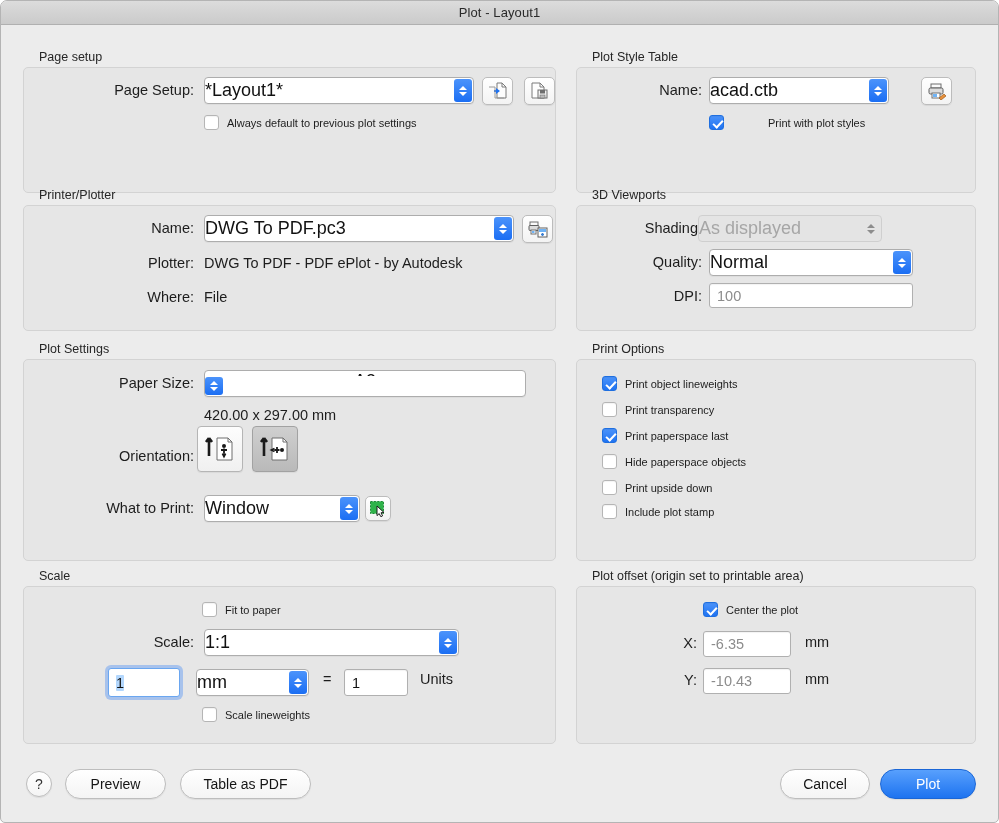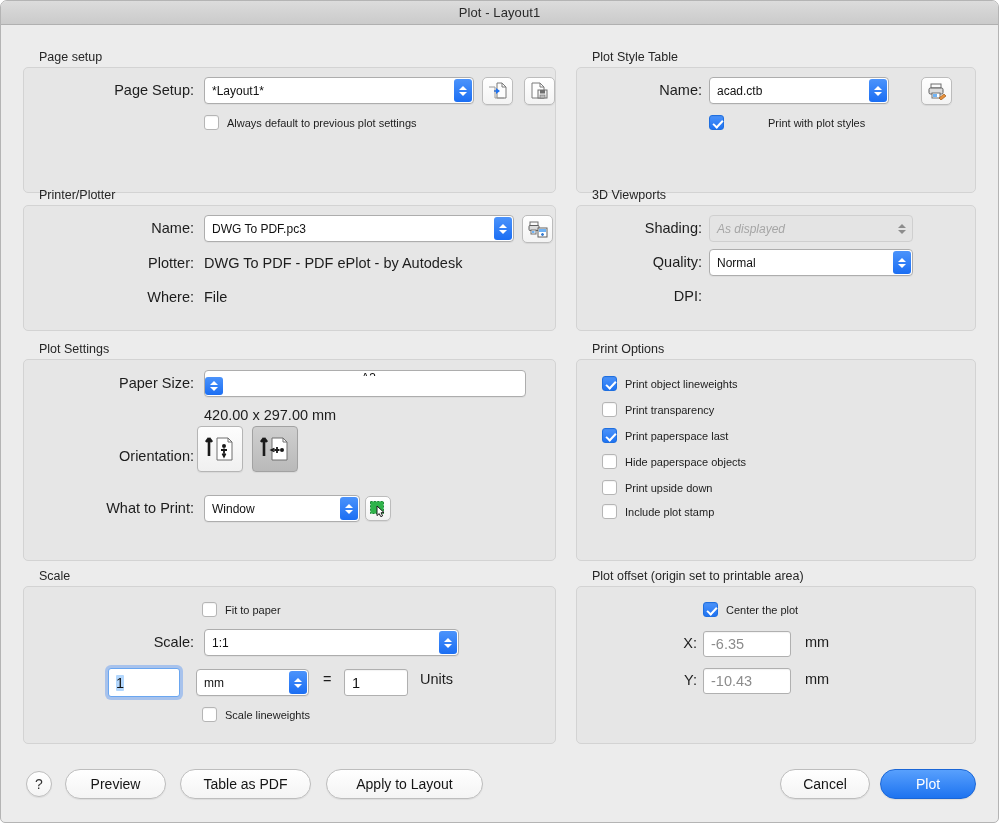--- a/index.html
+++ b/index.html
@@ -83,23 +83,23 @@
     background: #ffffff;
     border: 1px solid #adadad;
     border-radius: 4px;
     box-sizing: border-box;
     display: flex;
     align-items: center;
     box-shadow: 0 1px 0 rgba(0,0,0,0.04);
   }
   .combo .combo-text {
     flex: 1;
-    font-size: 12px;
+    font-size: 18px;
     color: #111;
-    padding-left: 7px;
+    padding-left: 0;
     overflow: hidden;
     white-space: nowrap;
   }
   .combo .stepper {
     width: 18px;
     align-self: stretch;
     margin: 1px 1px 1px 0;
     background: linear-gradient(to bottom, #4b93fb, #1b6ef3);
     border-radius: 3px;
     display: flex;
@@ -362,38 +362,39 @@
         <div class="lbl right" style="left:50px; top:83px; width:120px;">Where:</div>
         <div class="static-val" style="left:180px; top:83px;">File</div>
       </div>
     </div>
 
     <div class="group" style="left:575px; top:164px; width:400px; height:143px;">
       <div class="group-title">3D Viewports</div>
       <div class="group-body">
 
         <div class="lbl right" style="left:5px; top:14px; width:120px;">Shading:</div>
-        <div class="combo disabled" style="left:132px; top:9px; width:204px; height:27px;font-style:italic;">
+        <div class="combo disabled" style="left:121px; top:9px; width:184px; height:27px;">
           <div class="combo-text">As displayed</div>
           <div class="stepper">
             <span class="chv up"></span>
               <span class="chv dn"></span>
           </div>
         </div>
 
         <div class="lbl right" style="left:5px; top:48px; width:120px;">Quality:</div>
         <div class="combo" style="left:132px; top:43px; width:204px; height:27px;">
           <div class="combo-text">Normal</div>
           <div class="stepper">
             <span class="chv up"></span>
               <span class="chv dn"></span>
           </div>
         </div>
 
         <div class="lbl right" style="left:5px; top:82px; width:120px;">DPI:</div>
+        <div class="field dim" style="left:132px; top:77px; width:204px; height:25px;">100</div>
       </div>
     </div>
 
     <div class="group" style="left:22px; top:318px; width:533px; height:219px;">
       <div class="group-title">Plot Settings</div>
       <div class="group-body">
 
         <div class="lbl right" style="left:50px; top:15px; width:120px;">Paper Size:</div>
         <div class="combo" style="left:180px; top:10px; width:322px; height:27px;flex-direction:column;">
           <div class="combo-text">A3</div>
@@ -536,19 +537,18 @@
         <div class="lbl right" style="left:40px; top:85px; width:80px;">Y:</div>
         <div class="field dim" style="left:126px; top:81px; width:88px; height:26px;">-10.43</div>
         <div class="static-val" style="left:228px; top:84px;">mm</div>
       </div>
     </div>
 
     <div class="btnbar">
       <div class="btn help" style="left:25px; top:17px;">?</div>
       <div class="btn" style="left:64px; top:15px; width:101px;">Preview</div>
       <div class="btn" style="left:179px; top:15px; width:131px;">Table as PDF</div>
-      <div class="btn" style="left:325px; top:15px; width:157px;">Apply to Layout</div>
       <div class="btn" style="left:779px; top:15px; width:90px;">Cancel</div>
       <div class="btn primary" style="left:879px; top:15px; width:96px;">Plot</div>
     </div>
 
   </div>
 </div>
 
 </body></html>

